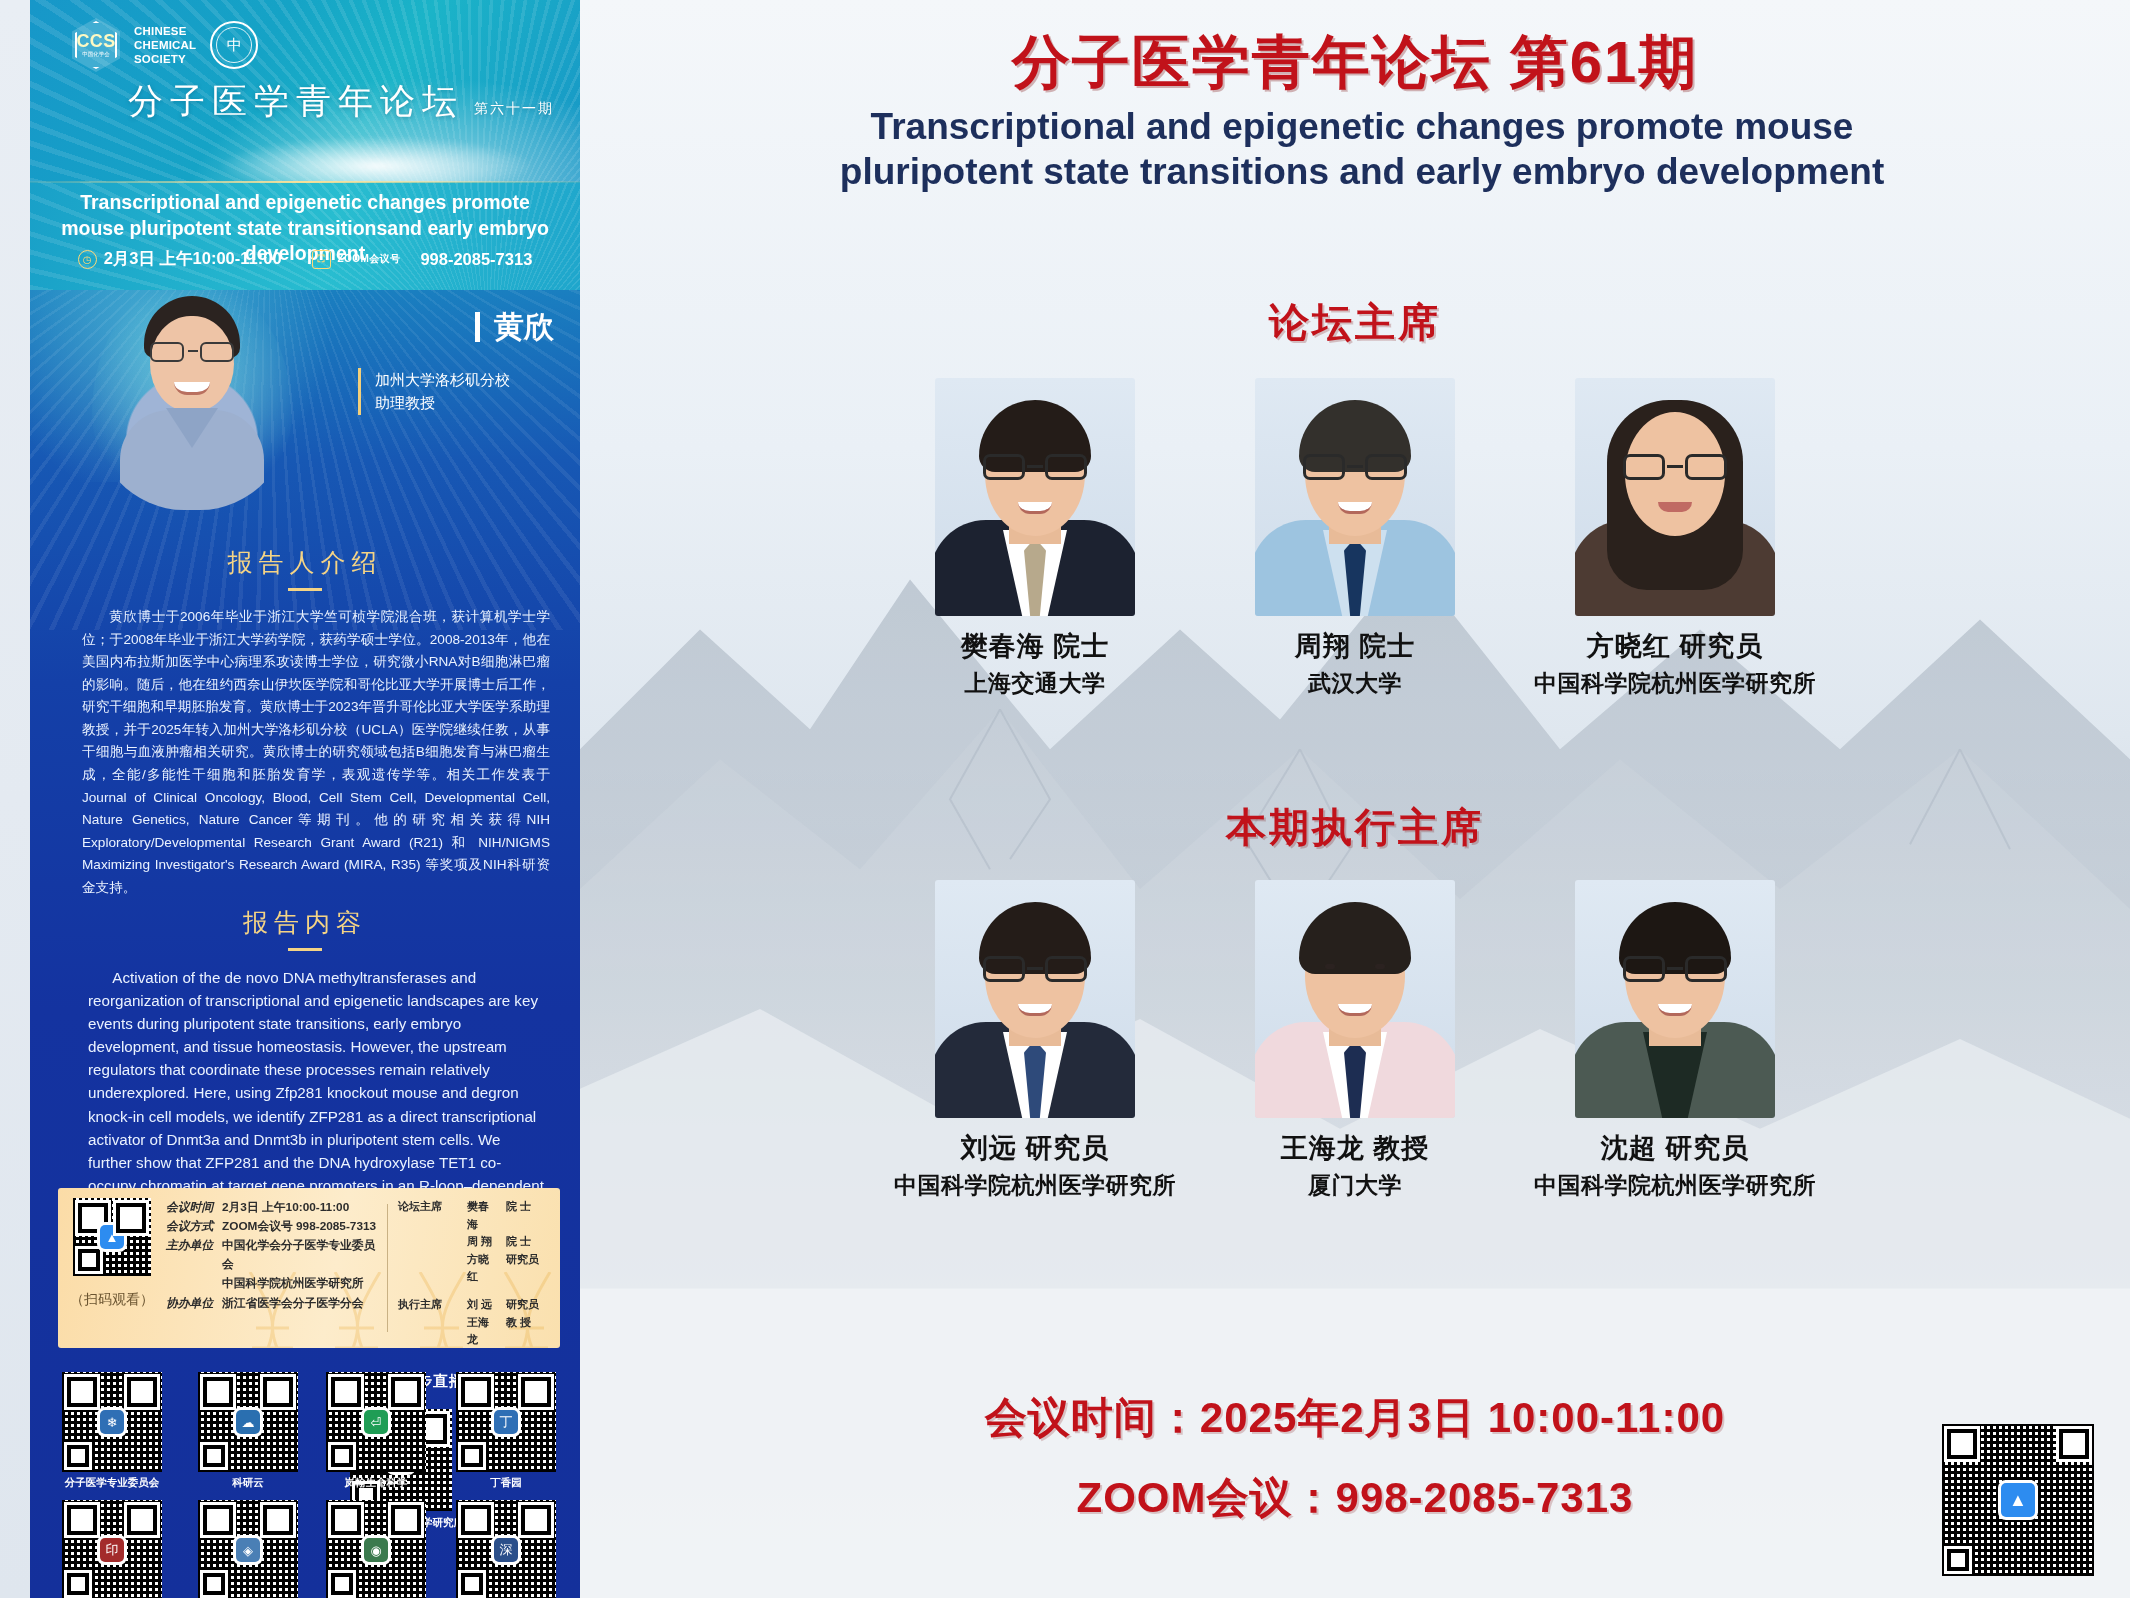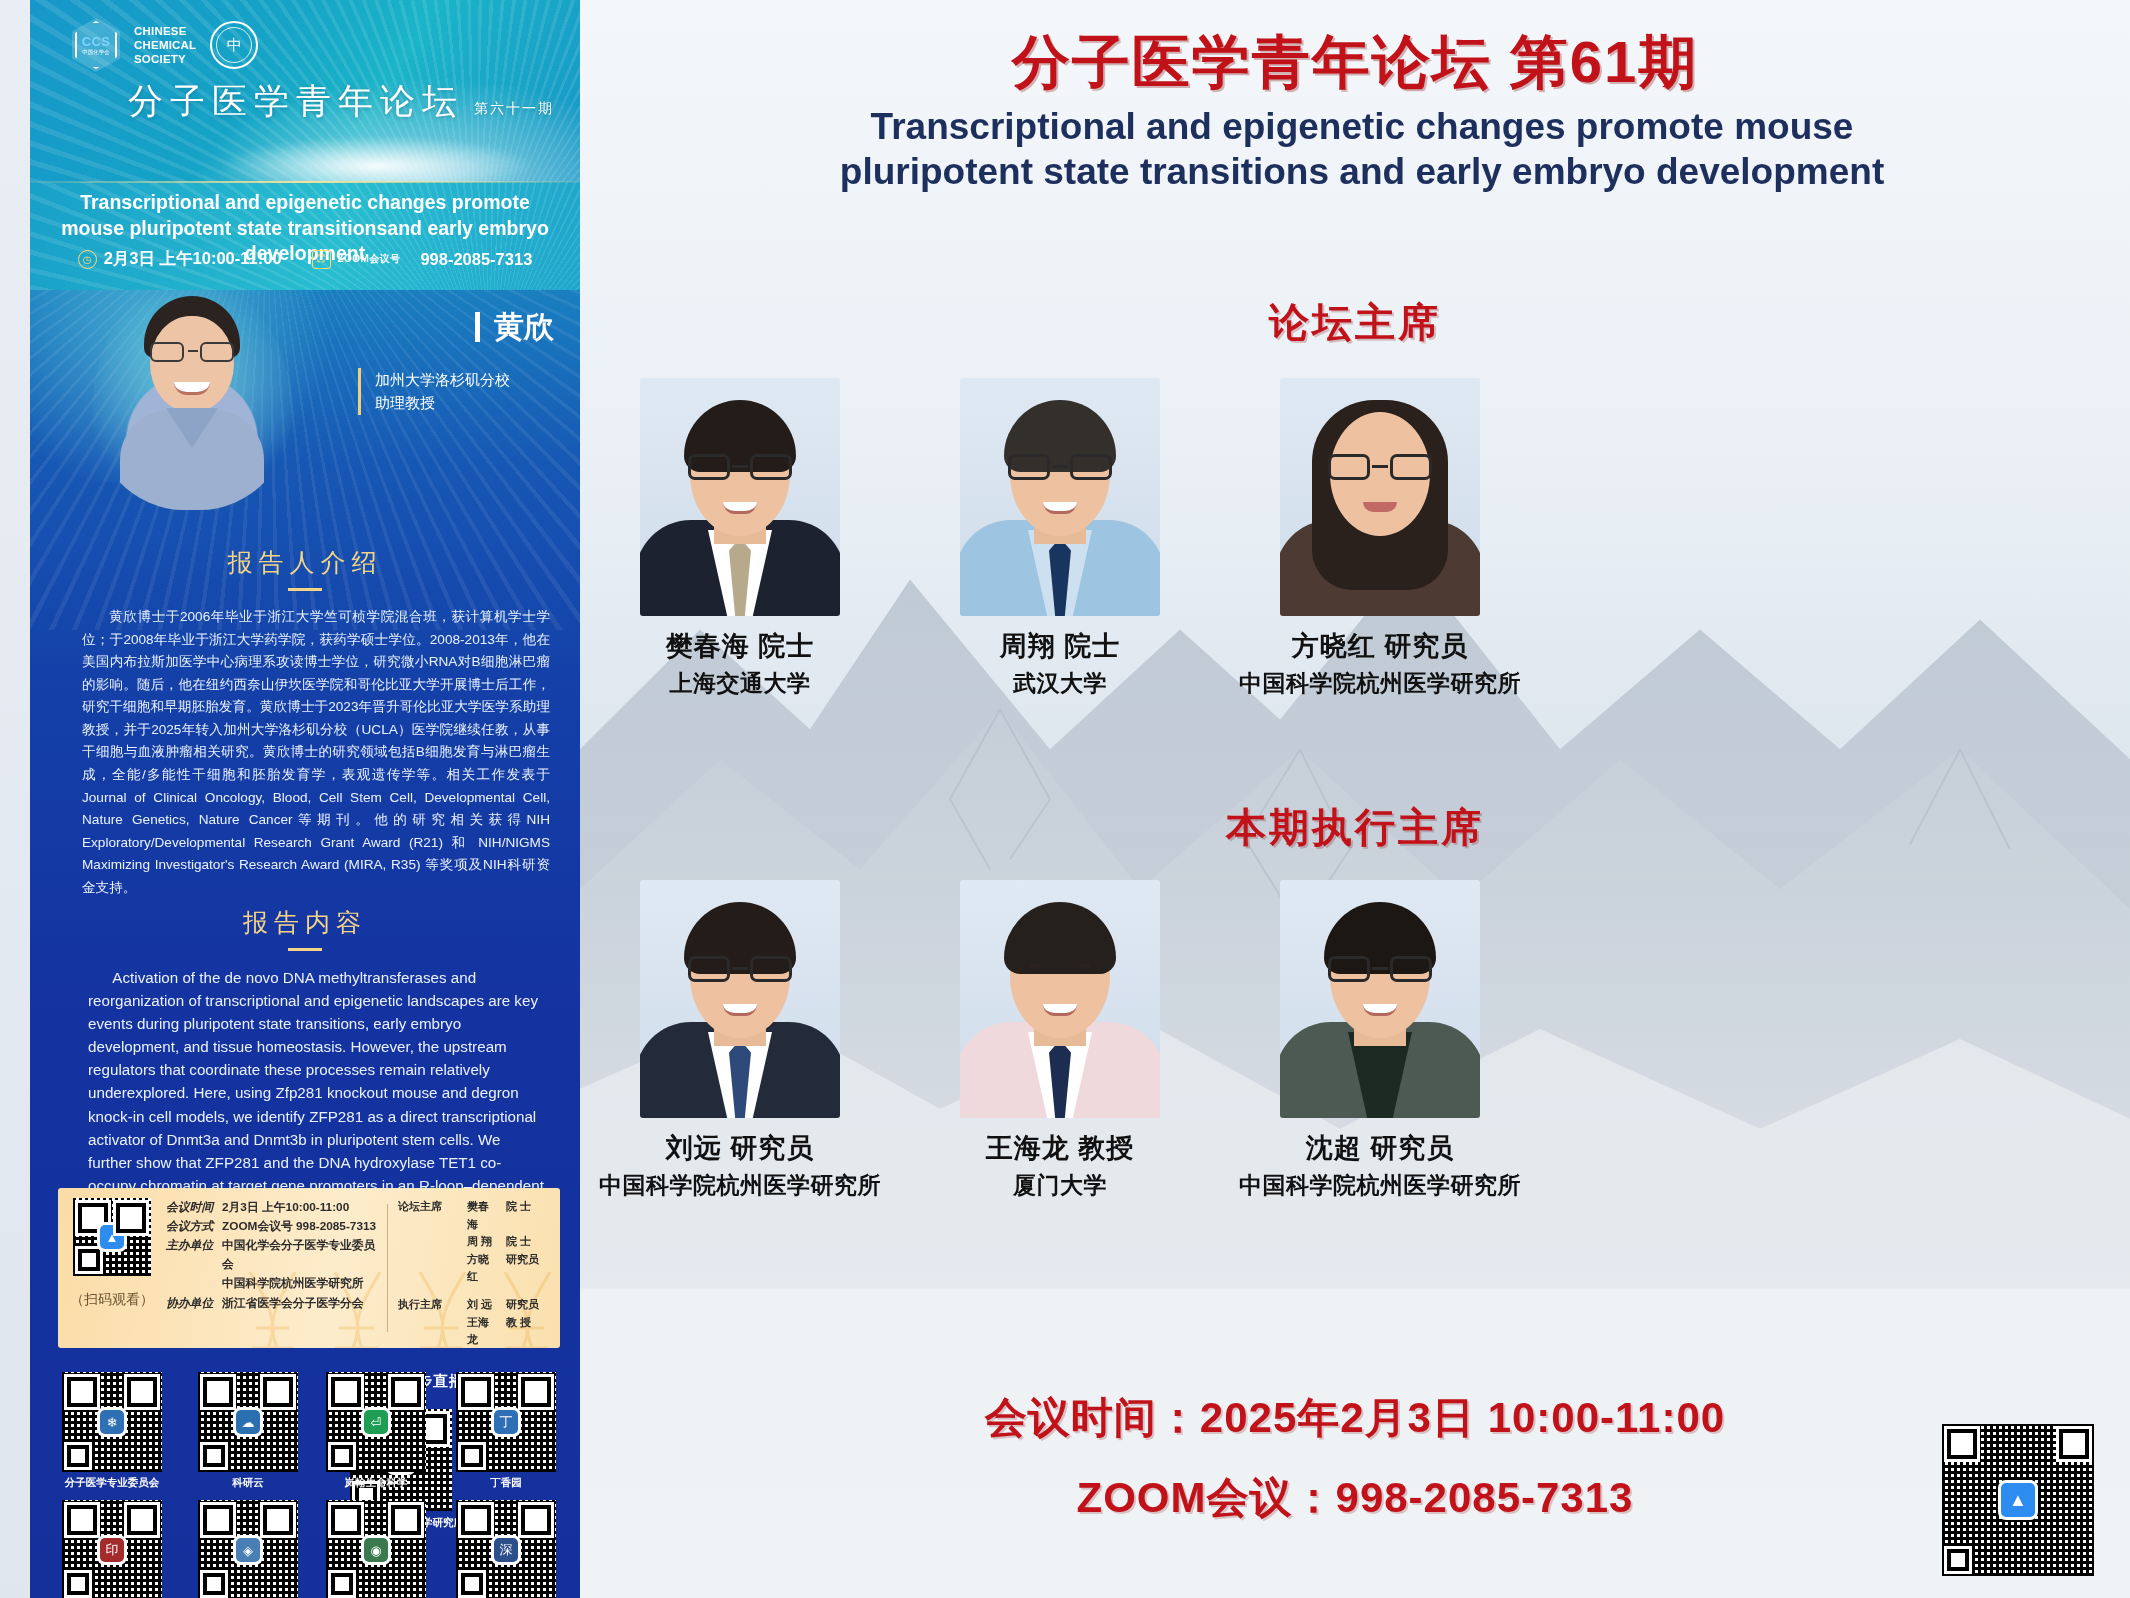--- a/index.html
+++ b/index.html
@@ -50,21 +50,21 @@
     width:48px; height:54px; position:relative;
     display:flex; flex-direction:column; align-items:center; justify-content:center;
     clip-path:polygon(50% 0,100% 25%,100% 75%,50% 100%,0 75%,0 25%);
     border:0; background:rgba(255,255,255,.18);
   }
   .ccs-hex::before{
     content:""; position:absolute; inset:3px;
     clip-path:polygon(50% 0,100% 25%,100% 75%,50% 100%,0 75%,0 25%);
     border:2px solid #fff; background:transparent;
   }
-  .ccs-hex b{ color:#7dd3fc; font-size:13px; letter-spacing:.3px; line-height:1; z-index:1;}
+  .ccs-hex b{ color:#fef9c3; font-size:18px; letter-spacing:.3px; line-height:1; z-index:1;}
   .ccs-hex i{ color:#fff; font-size:5.5px; font-style:normal; line-height:1; margin-top:2px; z-index:1;}
   .ccs-word{ color:#fff; font-size:11.5px; font-weight:700; line-height:1.22; letter-spacing:.2px;}
   .med-seal{
     width:48px; height:48px; border-radius:50%; border:2px solid #fff;
     display:flex; align-items:center; justify-content:center; color:#fff; font-size:15px;
     position:relative;
   }
   .med-seal::before{ content:""; position:absolute; inset:4px; border:1px solid rgba(255,255,255,.85); border-radius:50%;}
 
   .lp-title-cn{
@@ -242,21 +242,21 @@
     position:absolute; left:18px; right:4px; top:104px; text-align:center;
     color:#1d2f5c; font-size:37px; font-weight:700; line-height:1.22;
   }
 
   .sec-head{
     position:absolute; left:0; right:0; text-align:center;
     color:#c1121a; font-size:40px; font-weight:700; letter-spacing:3px;
     text-shadow:2px 2px 0 rgba(120,0,0,.22);
   }
 
-  .people-row{ position:absolute; left:0; right:0; display:flex; gap:0; }
+  .people-row{ position:absolute; left:0; right:0; display:flex; justify-content:center; gap:0; }
   .person{ width:320px; display:flex; flex-direction:column; align-items:center; }
   .pphoto{
     width:200px; height:238px; position:relative; overflow:hidden; border-radius:3px;
   }
   .pname{ margin-top:12px; font-size:27px; font-weight:700; color:#111; letter-spacing:1px; white-space:nowrap;}
   .paff{ margin-top:4px; font-size:23px; font-weight:700; color:#111; letter-spacing:.5px; white-space:nowrap;}
 
   
   .pp{ position:absolute; inset:0; }
   .pp .bg{ position:absolute; inset:0; background:linear-gradient(180deg,#dfe9f3,#cfdcea); }

